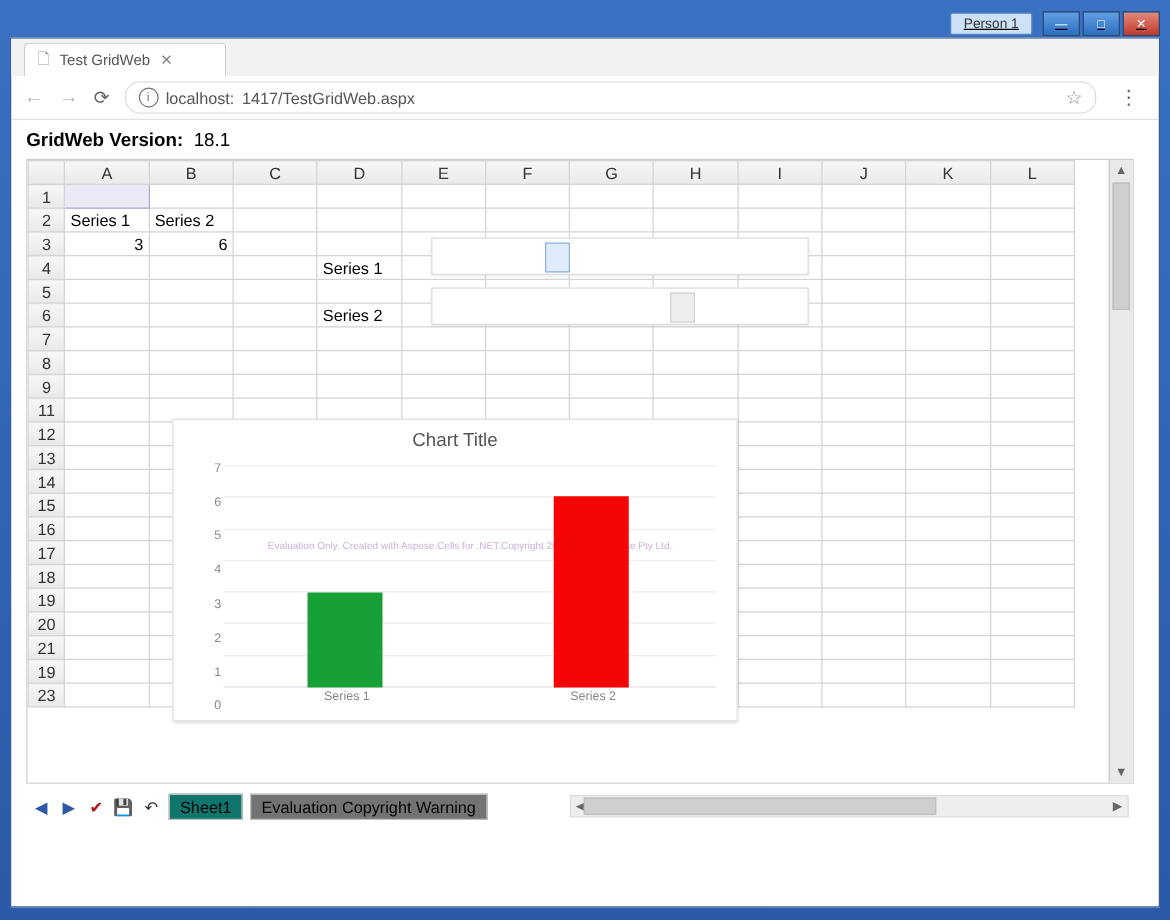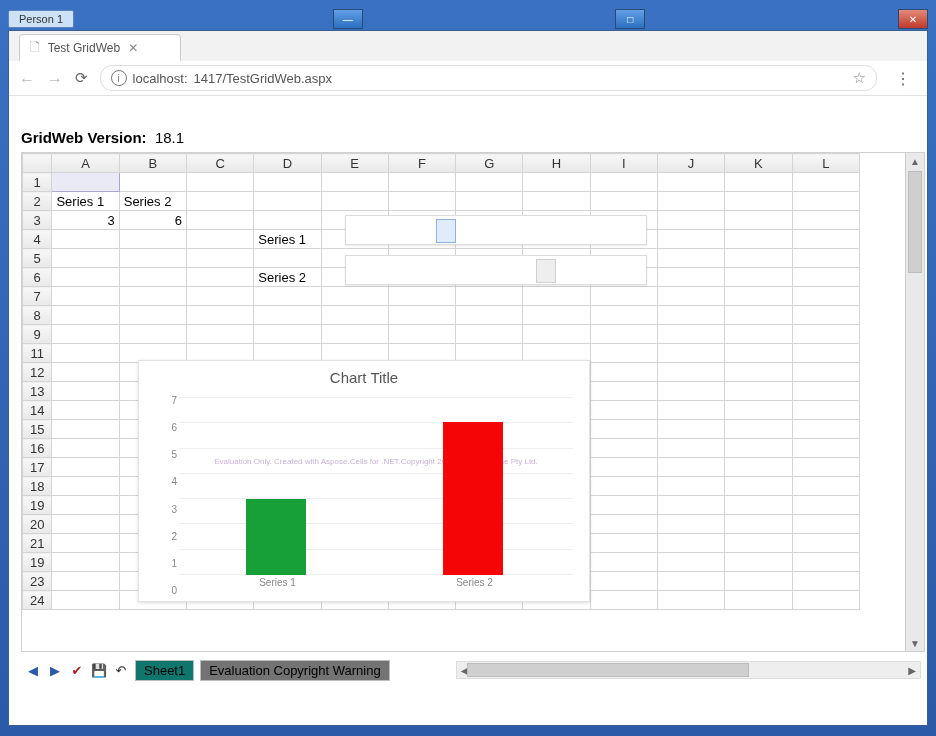--- a/index.html
+++ b/index.html
@@ -4,21 +4,21 @@
 <style>
   html, body { margin: 0; padding: 0; font-family: Arial, sans-serif; }
   .window {
     width: 936px; height: 736px;
     background: linear-gradient(#3a71c2, #2a5aa8);
     box-sizing: border-box;
     padding: 8px;
     position: relative;
   }
   
-  .titlebar { height: 22px; display: flex; justify-content: space-between; align-items: center; }
+  .titlebar { height: 22px; display: flex; justify-content: flex-end; align-items: center; text-decoration: underline; }
   .person-badge {
     background: #cde1f7; color: #333; font-size: 11px; padding: 2px 10px;
     border: 1px solid #5a84bd; border-radius: 2px; margin-right: 6px;
   }
   .win-btn { width: 28px; height: 18px; display:inline-flex; align-items:center; justify-content:center; margin-left:2px; border:1px solid #274a76; background: linear-gradient(#63a0e4,#2b6fc0); }
   .win-btn.close { background: linear-gradient(#e48a7a,#c0392b); }
   .win-btn span { font-size: 10px; color: #fff; }
   
   .chrome {
     background: #fff; border: 1px solid #3b5e8e; height: 696px; box-sizing: border-box;
@@ -38,21 +38,21 @@
   .nav-arrow { color: #bbb; font-size: 16px; }
   .reload { color: #666; font-size: 15px; }
   .omnibox {
     flex: 1; height: 24px; border: 1px solid #ddd; border-radius: 12px; display:flex; align-items:center;
     padding: 0 10px; font-size: 13px; color: #555; gap: 6px;
   }
   .omnibox .info { width:14px;height:14px;border:1px solid #777;border-radius:50%;display:inline-flex;align-items:center;justify-content:center;font-size:10px;color:#777;}
   .star { color: #888; font-size: 15px; }
   .menu-dots { color: #666; font-size: 16px; padding: 0 6px; }
   
-  .page { flex: 1; padding: 6px 2px 12px 12px; overflow: hidden; position: relative; margin-top: 25px; }
+  .page { flex: 1; padding: 6px 20px 12px 12px; overflow: hidden; position: relative; }
   .version-line { font-size: 15px; margin: 2px 0 6px 0; }
   .version-line b { font-weight: bold; }
   
   .grid-wrap { position: relative; border: 1px solid #d0d0d0; height: 498px; }
   .grid {
     position: absolute; inset: 0;
     overflow: hidden;
   }
   table.sheet { border-collapse: collapse; table-layout: fixed; width: 838px; }
   table.sheet th, table.sheet td {
@@ -501,35 +501,20 @@
                   <td class=""></td>
                   <td class=""></td>
                   <td class=""></td>
                   <td class=""></td>
                   <td class=""></td>
                   <td class=""></td>
                   <td class=""></td>
                 </tr>
                 <tr>
                   <th class="rowhead">23</th>
-                  <td class=""></td>
-                  <td class=""></td>
-                  <td class=""></td>
-                  <td class=""></td>
-                  <td class=""></td>
-                  <td class=""></td>
-                  <td class=""></td>
-                  <td class=""></td>
-                  <td class=""></td>
-                  <td class=""></td>
-                  <td class=""></td>
-                  <td class=""></td>
-                </tr>
-                <tr>
-                  <th class="rowhead">24</th>
                   <td class=""></td>
                   <td class=""></td>
                   <td class=""></td>
                   <td class=""></td>
                   <td class=""></td>
                   <td class=""></td>
                   <td class=""></td>
                   <td class=""></td>
                   <td class=""></td>
                   <td class=""></td>

